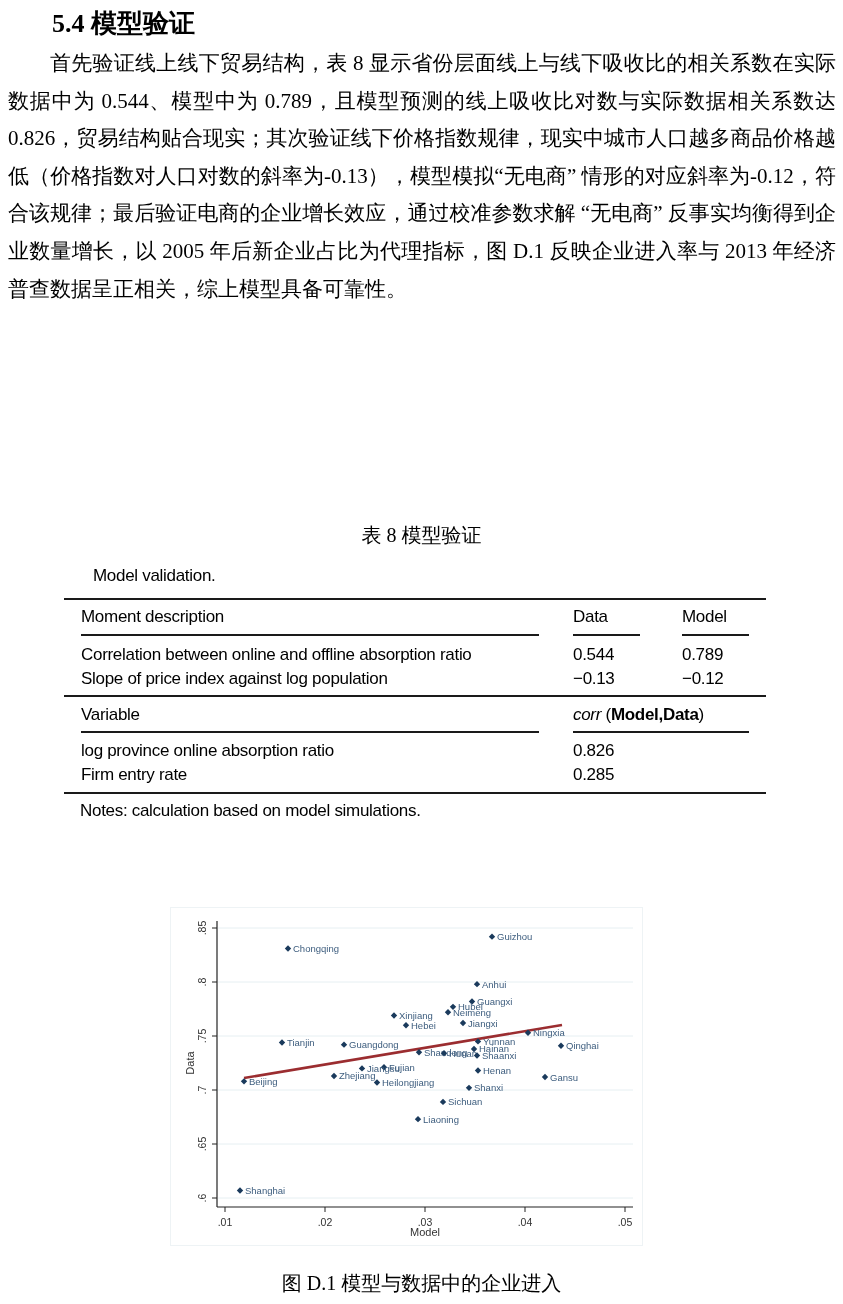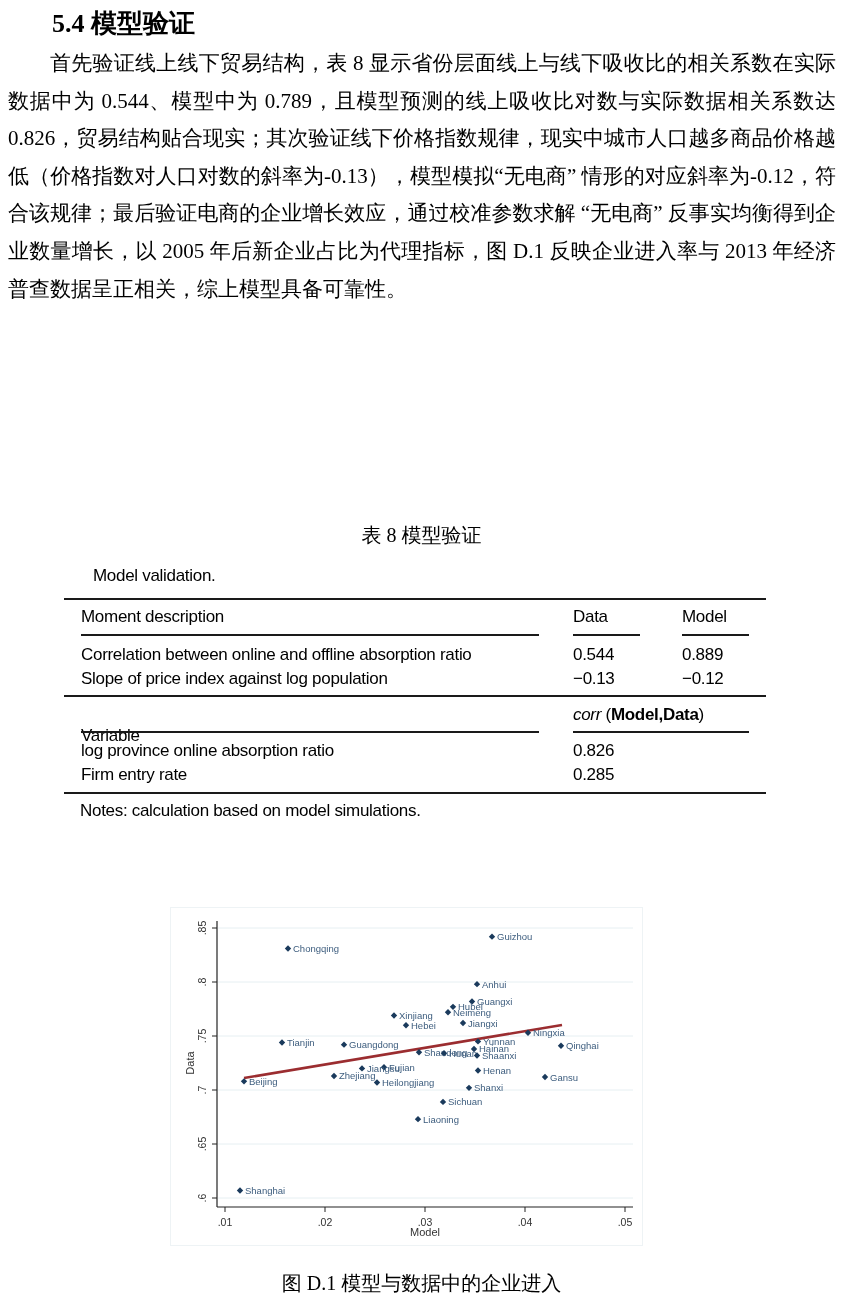--- a/index.html
+++ b/index.html
@@ -37,31 +37,31 @@
   <div class="cell" style="left:509px; top:9px;">Data</div>
   <div class="cell" style="left:618px; top:9px;">Model</div>
 
   <div class="rule" style="left:17px; top:36px; width:458px;"></div>
   <div class="rule" style="left:509px; top:36px; width:67px;"></div>
   <div class="rule" style="left:618px; top:36px; width:67px;"></div>
 
   <div>
     <div class="cell" style="left:17px; top:47px;">Correlation between online and offline absorption ratio</div>
     <div class="cell" style="left:509px; top:47px;">0.544</div>
-    <div class="cell" style="left:618px; top:47px;">0.889</div>
+    <div class="cell" style="left:618px; top:47px;">0.789</div>
   </div>
   <div>
     <div class="cell" style="left:17px; top:71px;">Slope of price index against log population</div>
     <div class="cell" style="left:509px; top:71px;">−0.13</div>
     <div class="cell" style="left:618px; top:71px;">−0.12</div>
   </div>
 
   <div class="rule" style="left:0; top:97px; width:702px;"></div>
 
-  <div class="cell" style="left:17px; top:107px;margin-top:21px;">Variable</div>
+  <div class="cell" style="left:17px; top:107px;">Variable</div>
   <div class="cell" style="left:509px; top:107px;"><i>corr</i><span> (</span><b>Model</b><b>,</b><b>Data</b><span>)</span></div>
 
   <div class="rule" style="left:17px; top:133px; width:458px;"></div>
   <div class="rule" style="left:509px; top:133px; width:176px;"></div>
 
   <div>
     <div class="cell" style="left:17px; top:143px;">log province online absorption ratio</div>
     <div class="cell" style="left:509px; top:143px;">0.826</div>
   </div>
   <div>

